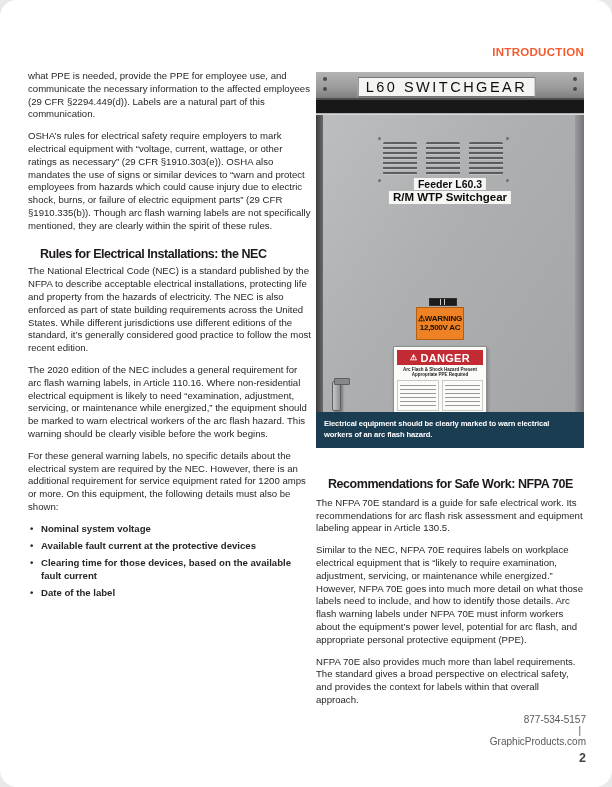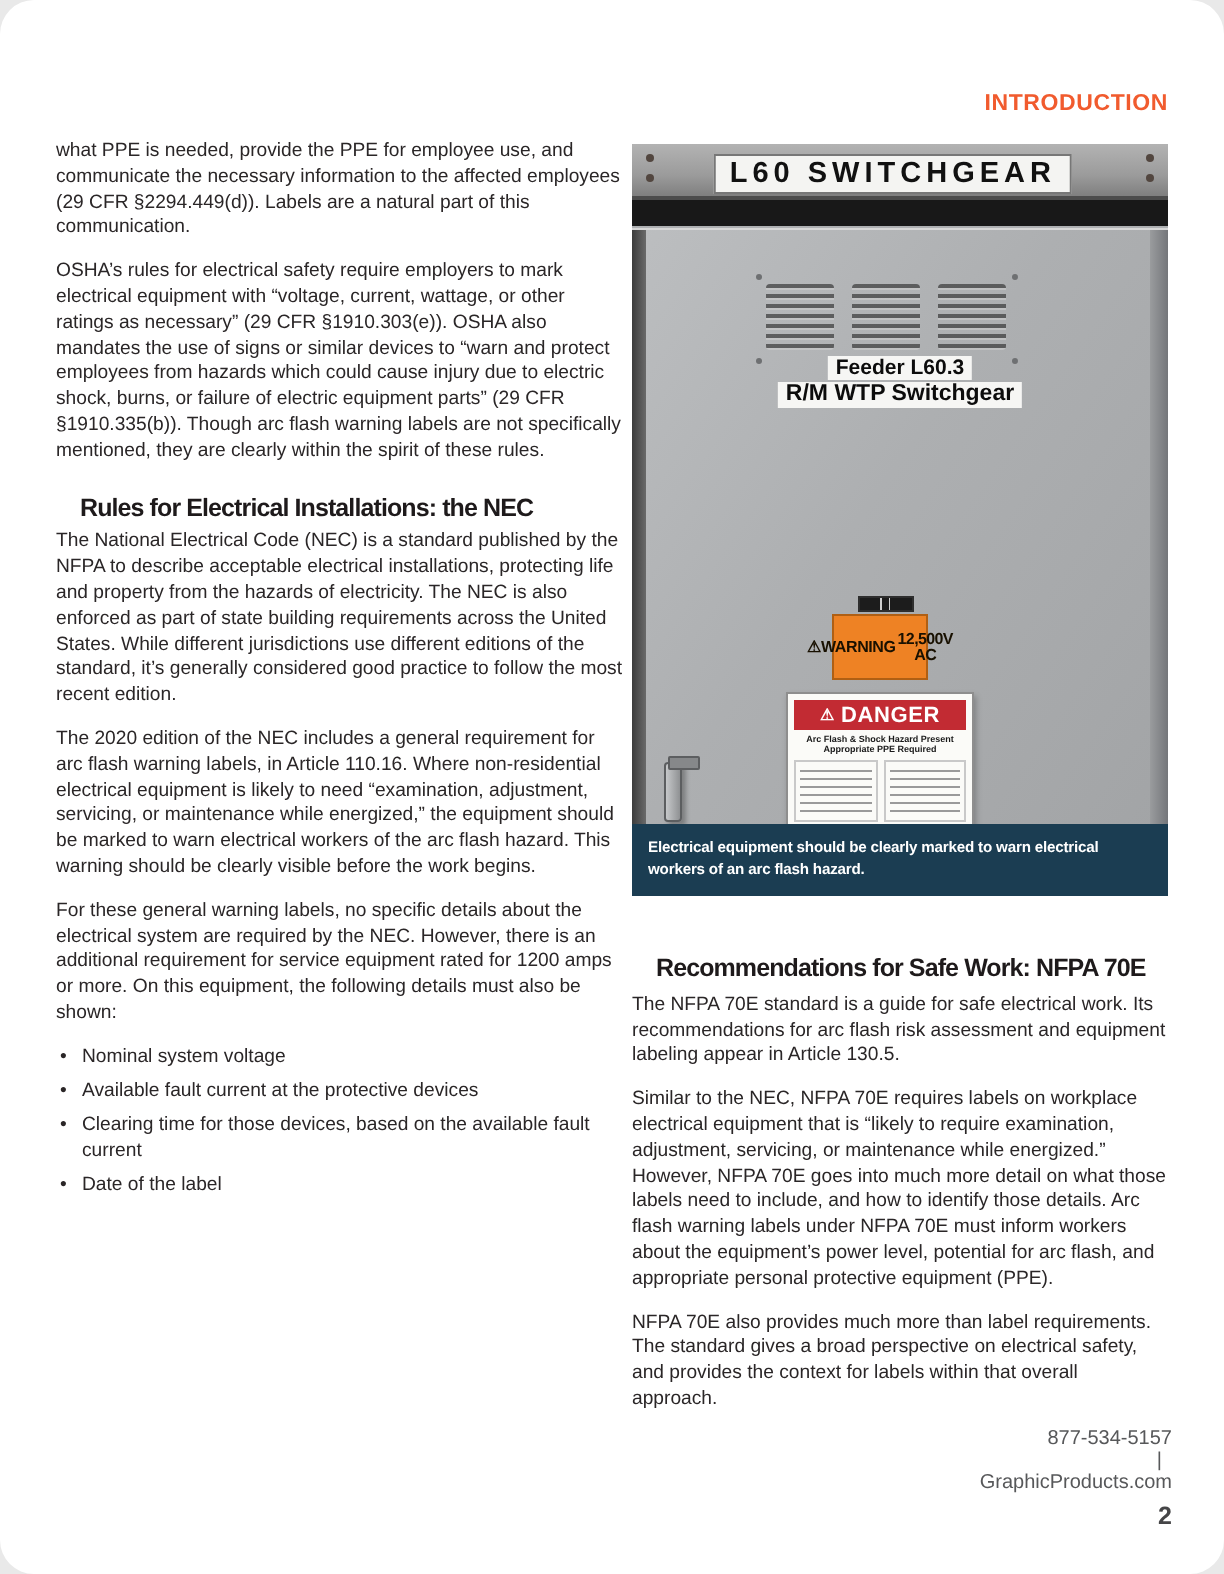--- a/index.html
+++ b/index.html
@@ -19,36 +19,36 @@
   .col-left  { left:28px;  top:70px; width:283px; }
   .col-right { left:316px; top:460px; width:268px;margin-top:18px; }
   .col p { margin-bottom:9px; }
   .h1 {
     font-size:12.5px; font-weight:bold; color:#1e1a1b;
     letter-spacing:-0.45px; white-space:nowrap;
     margin:15px 0 5px 0;
     padding-left:12px;
   }
   .col-right .h1 { margin-top:0; margin-bottom:6px; }
-  ul.blt { list-style:none; margin:2px 0 18px 2px; }
+  ul.blt { list-style:none; margin:2px 0 18px 2px;font-weight:bold; }
   ul.blt li { position:relative; padding-left:11px; margin-bottom:4.5px; }
   ul.blt li::before { content:"•"; position:absolute; left:0; top:0; }
   
   .figure { position:absolute; left:316px; top:72px; width:268px; height:376px; }
   .photo  { position:relative; width:268px; height:340px; background:#aeb0b2; overflow:hidden; }
   .beam {
     position:absolute; left:0; top:0; width:268px; height:28px;
     background:linear-gradient(180deg,#b3b3b3 0%,#9b9b9b 60%,#7f7f7f 100%);
     border-bottom:2px solid #4c4c4c;
   }
   .rivet { position:absolute; width:4px; height:4px; border-radius:50%; background:#52463f; }
   .lbl-top {
     position:absolute; left:50%; top:5px; transform:translateX(-52%);
     background:#f4f4f2; color:#111; padding:1px 7px;
-    font-weight:bold; font-size:14.5px; letter-spacing:2.5px; white-space:nowrap;
+    font-weight:normal; font-size:14.5px; letter-spacing:2.5px; white-space:nowrap;
     border:1px solid #777;
   }
   .blackband { position:absolute; left:0; top:28px; width:268px; height:13px; background:#181818; }
   .door {
     position:absolute; left:0; top:42px; width:268px; height:299px;
     background:linear-gradient(125deg,#bcbec0 0%,#adafb1 45%,#a2a4a6 100%);
     border-top:1px solid #d7d7d7;
   }
   .hinge { position:absolute; left:0; top:0; width:7px; height:299px;
     background:linear-gradient(90deg,#3c3c3c,#6a6a6a); }
@@ -66,21 +66,21 @@
     padding:0 4px; line-height:1.15;
   }
   .plate { position:absolute; left:113px; top:183px; width:28px; height:8px; background:#1c1c1c;
     box-shadow:inset 0 0 0 1px #2e2e2e;
     background-image:linear-gradient(90deg, transparent 40%, #cfcfcf 40%, #cfcfcf 42%, transparent 42%, transparent 55%, #cfcfcf 55%, #cfcfcf 57%, transparent 57%);
   }
   .lbl-warn {
     position:absolute; left:100px; top:192px; width:48px; height:33px;
     background:#EE8224; color:#181000; text-align:center;
     font-weight:bold; border:1px solid #b05f13;
-    display:flex; justify-content:center; gap:1px;align-items:center;
+    display:flex; flex-direction:column; justify-content:center; gap:1px;
   }
   .lbl-warn .l1 { font-size:8px; letter-spacing:-0.2px; line-height:8px; }
   .lbl-warn .l2 { font-size:8px; letter-spacing:-0.3px; line-height:8px; }
   .lbl-danger {
     position:absolute; left:77px; top:231px; width:94px; height:68px;
     background:#fbfbf8; border:1px solid #8e8e8e; padding:3px;
     box-shadow:1px 2px 3px rgba(0,0,0,.25);
   }
   .dz-head {
     height:15px; background:#C22B33; color:#fff;

